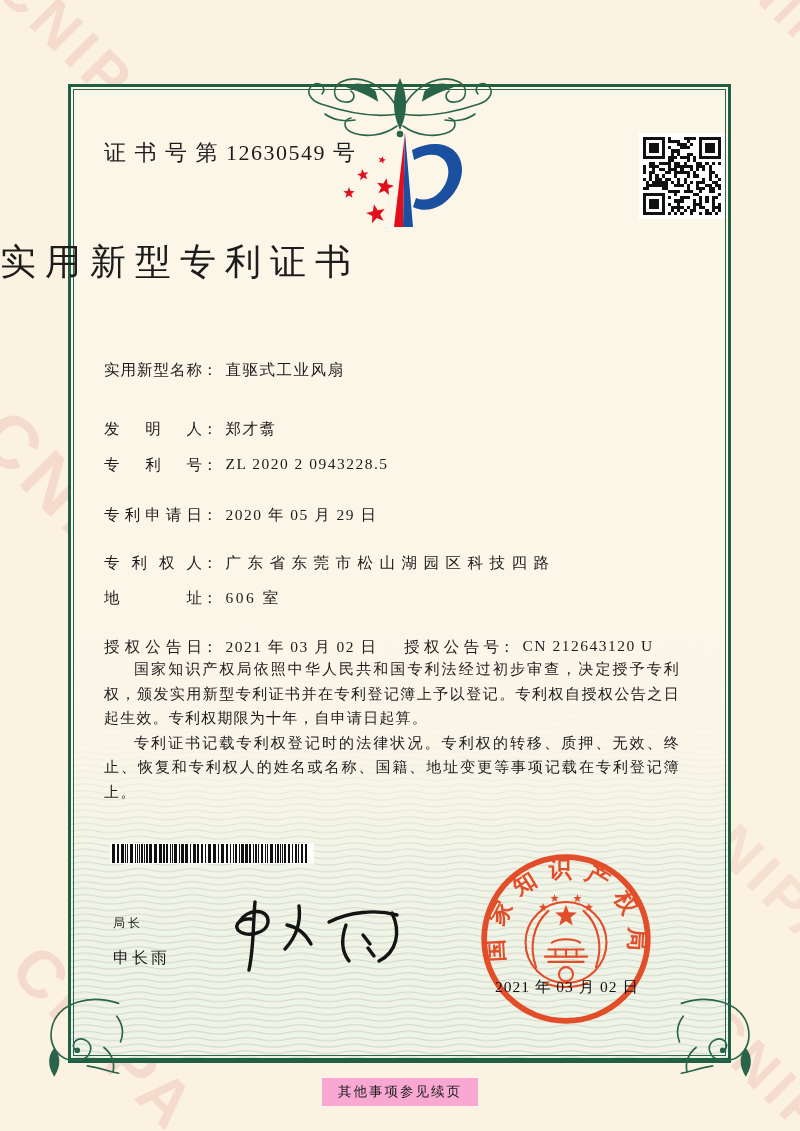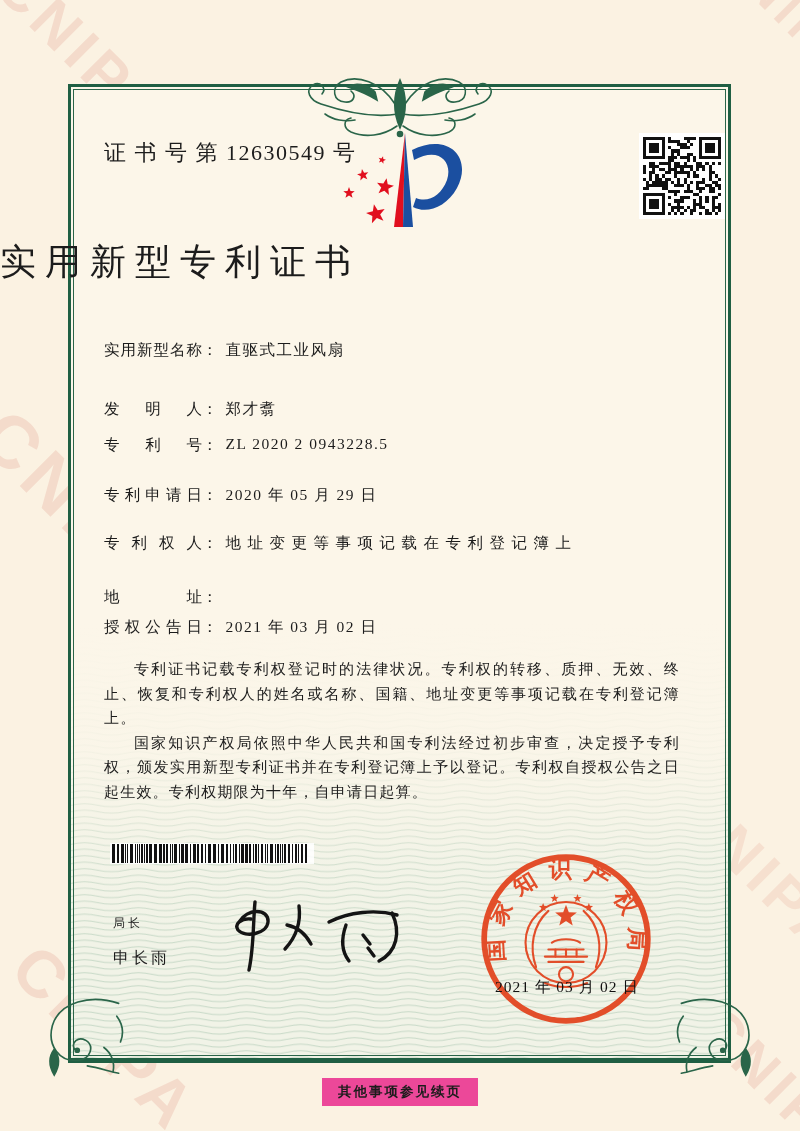--- a/index.html
+++ b/index.html
@@ -20,21 +20,21 @@
   
   .orn{position:absolute;z-index:6;}
   
   .certno{position:absolute;left:104px;top:138px;font-size:22px;letter-spacing:1.5px;z-index:4;}
   .qrbox{position:absolute;left:639px;top:133px;width:86px;height:86px;background:#fff;
          padding:0;z-index:4;display:flex;align-items:center;justify-content:center;}
   .logo{position:absolute;left:333px;top:130px;z-index:4;}
   .title{position:absolute;left:0;top:238px;width:100%;text-align:left;font-size:36px;
          font-weight:normal;letter-spacing:9px;z-index:4;}
   .fields{position:absolute;left:104px;top:340px;width:560px;z-index:4;font-size:15.5px;}
-  .frow{position:absolute;left:0;white-space:nowrap;}
+  .frow{position:absolute;left:0;white-space:nowrap;margin-top:20px;}
   .flabel{display:inline-block;width:98px;text-align:justify;text-align-last:justify;vertical-align:top;}
   .colon{display:inline-block;margin-right:8px;vertical-align:top;}
   .fvalue{display:inline-block;letter-spacing:1.5px;vertical-align:top;}
   .wide{letter-spacing:6.5px;}
   .addr{white-space:normal;width:440px;letter-spacing:2.5px;line-height:19px;}
   .pair2{position:absolute;left:300px;top:0;}
   .paras{position:absolute;left:104px;top:657px;width:576px;font-size:15px;line-height:24.5px;
          letter-spacing:1.2px;z-index:4;text-align:justify;}
   .paras p{margin:0;text-indent:2em;}
   .barcode{position:absolute;left:110px;top:843px;z-index:4;background:rgba(255,255,255,0.85);padding:1px 2px;}
@@ -42,21 +42,21 @@
             font-family:"Liberation Sans","DejaVu Sans",sans-serif;letter-spacing:3px;}
   .signame{position:absolute;left:113px;top:948px;font-size:16px;z-index:4;
            font-family:"Liberation Sans","DejaVu Sans",sans-serif;letter-spacing:3px;}
   .sigscript{position:absolute;left:225px;top:892px;z-index:5;}
   .seal{position:absolute;left:478px;top:851px;z-index:4;opacity:0.93;}
   .sealdate{position:absolute;left:492px;top:977px;width:150px;text-align:center;
             font-size:15.5px;letter-spacing:1px;z-index:6;color:#111;}
   .pageinfo{position:absolute;left:68px;top:1032px;width:663px;text-align:center;
             font-size:13.5px;letter-spacing:2px;z-index:4;margin-top:44px;}
   .contnote{position:absolute;left:0;top:1078px;width:100%;text-align:center;z-index:4;}
-  .contnote span{display:inline-block;background:#ec4899;padding:5px 16px;font-size:13.5px;letter-spacing:2px;font-weight:bold;}
+  .contnote span{display:inline-block;background:#f9a8d4;padding:5px 16px;font-size:13.5px;letter-spacing:2px;}
   svg{display:block;}
 </style>
 </head>
 <body>
 
 <span class="wm" style="left:-25px;top:15px;font-size:60px;">CNIPA</span>
 <span class="wm" style="left:700px;top:-18px;font-size:48px;">CNIPA</span>
 <span class="wm" style="left:470px;top:330px;font-size:64px;color:rgba(221,128,115,0.16);">CNIPA</span>
 <span class="wm" style="left:-45px;top:470px;font-size:74px;">CNIPA</span>
 <span class="wm" style="left:250px;top:650px;font-size:74px;color:rgba(221,128,115,0.13);">CNIPA</span>
@@ -365,33 +365,36 @@
   <div class="frow" style="top:59px;">
     <span class="flabel">发明人</span><span class="colon">：</span><span class="fvalue">郑才翥</span>
   </div>
   <div class="frow" style="top:95px;">
     <span class="flabel">专利号</span><span class="colon">：</span><span class="fvalue">ZL 2020 2 0943228.5</span>
   </div>
   <div class="frow" style="top:145px;">
     <span class="flabel">专利申请日</span><span class="colon">：</span><span class="fvalue">2020 年 05 月 29 日</span>
   </div>
   <div class="frow" style="top:193px;">
-    <span class="flabel">专利权人</span><span class="colon">：</span><span class="fvalue wide">地址变更等事项记载在专利登记簿上</span>
-  </div>
-  <div class="frow" style="top:247px;">
-    <span class="flabel">地址</span><span class="colon">：</span><span class="fvalue addr"></span>
+    <span class="flabel">专利权人</span><span class="colon">：</span><span class="fvalue wide">广东省东莞市松山湖园区科技四路</span>
+  </div>
+  <div class="frow" style="top:228px;">
+    <span class="flabel">地址</span><span class="colon">：</span><span class="fvalue addr"><span style="display:block;">606 室</span></span>
   </div>
   <div class="frow" style="top:277px;width:560px;">
     <span class="flabel">授权公告日</span><span class="colon">：</span><span class="fvalue">2021 年 03 月 02 日</span>
+    <span class="pair2">
+      <span class="flabel" style="width:95px;">授权公告号</span><span class="colon">：</span><span class="fvalue">CN 212643120 U</span>
+    </span>
   </div>
 </div>
 
 <div class="paras">
+  <p>国家知识产权局依照中华人民共和国专利法经过初步审查，决定授予专利权，颁发实用新型专利证书并在专利登记簿上予以登记。专利权自授权公告之日起生效。专利权期限为十年，自申请日起算。</p>
   <p>专利证书记载专利权登记时的法律状况。专利权的转移、质押、无效、终止、恢复和专利权人的姓名或名称、国籍、地址变更等事项记载在专利登记簿上。</p>
-  <p>国家知识产权局依照中华人民共和国专利法经过初步审查，决定授予专利权，颁发实用新型专利证书并在专利登记簿上予以登记。专利权自授权公告之日起生效。专利权期限为十年，自申请日起算。</p>
 </div>
 
 <div class="barcode">
   <svg id="bc" width="200" height="19" viewBox="0 0 200 19" shape-rendering="crispEdges">
       <rect x="0" y="0" width="3" height="19" fill="#111"></rect>
       <rect x="5" y="0" width="2" height="19" fill="#111"></rect>
       <rect x="9" y="0" width="3" height="19" fill="#111"></rect>
       <rect x="13" y="0" width="1" height="19" fill="#111"></rect>
       <rect x="15" y="0" width="1" height="19" fill="#111"></rect>
       <rect x="18" y="0" width="3" height="19" fill="#111"></rect>

